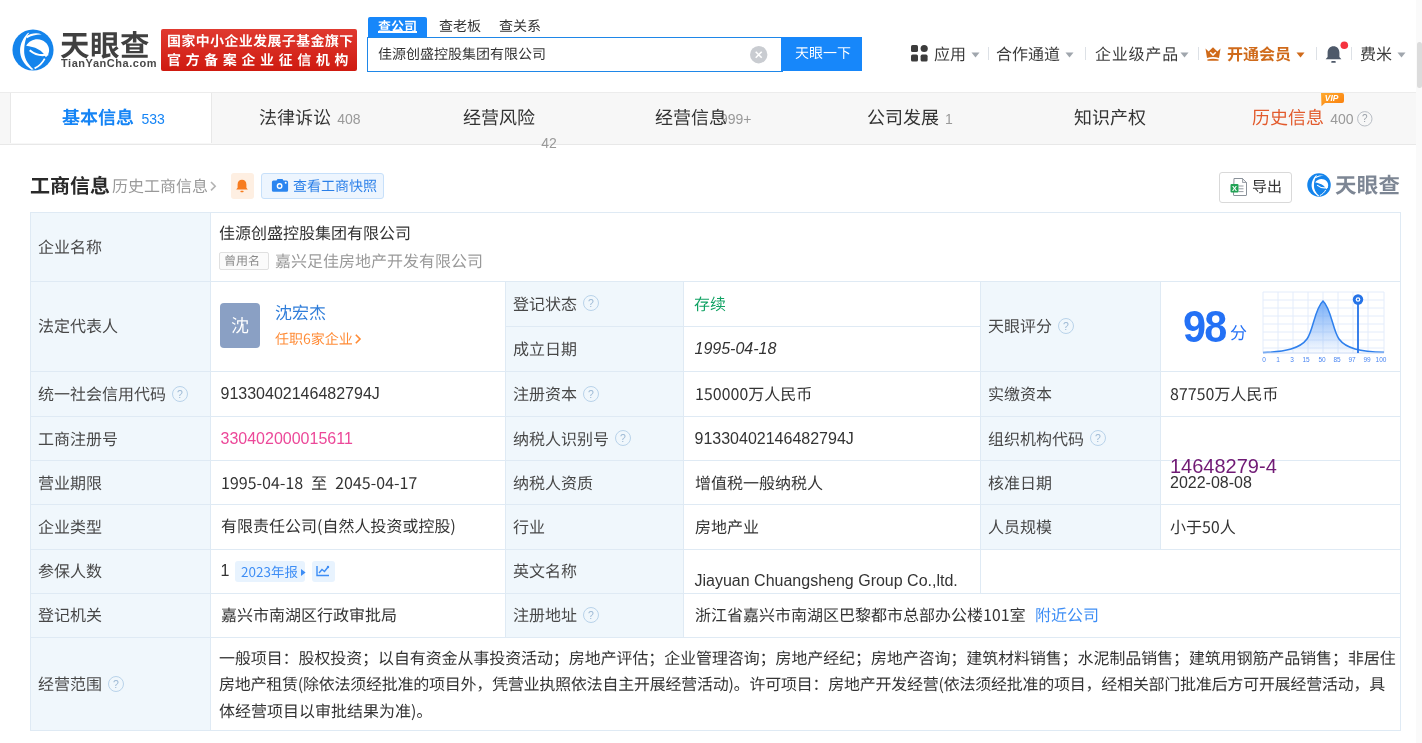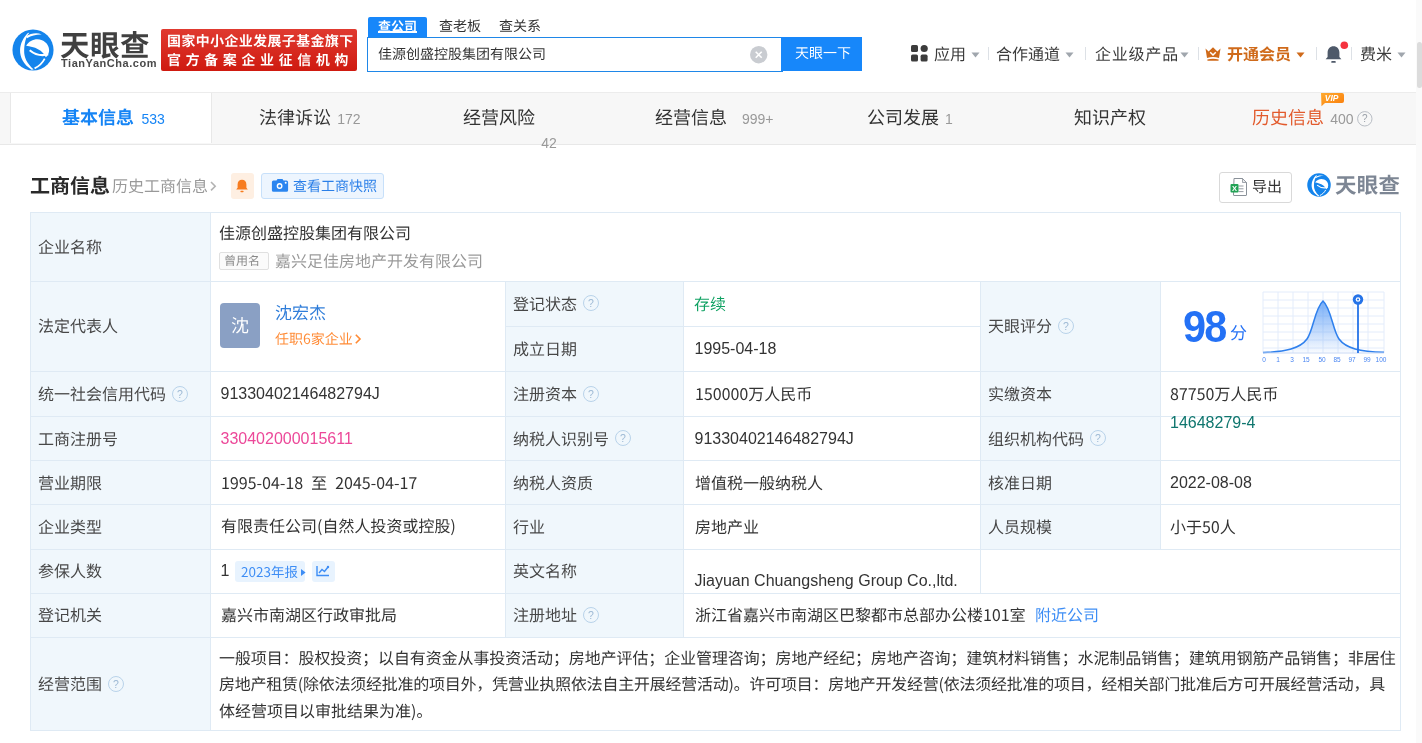--- a/index.html
+++ b/index.html
@@ -323,23 +323,23 @@
 <svg class="a" style="left:1340px;top:41px" width="9" height="9">
     <circle cx="4.3" cy="4.3" r="3.8" fill="#f5333f"></circle>
   </svg>
 <div class="a" style="left:1350.5px;top:47px;width:1px;height:13px;background:#dde1e6"></div>
 <svg class="a" style="left:1396.5px;top:51.5px" width="9" height="6">
     <path d="M0.5 0.5 l8 0-4 5z" fill="#a0a6ad"></path>
   </svg>
 <div class="a" style="left:0px;top:92px;width:1422px;height:51px;background:#f7f7f7;border-top:1px solid #ececec;border-bottom:1px solid #e8e8e8"></div>
 <div class="a" style="left:10px;top:93px;width:200px;height:50px;background:#fff;border-right:1px solid #e8e8e8;border-left:1px solid #e8e8e8"></div>
 <div class="t" style="left:141.5px;top:111.7px;font-size:14px;color:#1584f5;">533</div>
-<div class="t" style="left:337.3px;top:111.7px;font-size:14px;color:#999;">172</div>
+<div class="t" style="left:337.3px;top:111.7px;font-size:14px;color:#999;">408</div>
 <div class="t" style="left:541.2px;top:111.7px;font-size:14px;color:#999;margin-top:24px;">42</div>
-<div class="t" style="left:742px;top:111.7px;font-size:14px;color:#999;">999+</div>
+<div class="t" style="left:720px;top:111.7px;font-size:14px;color:#999;">999+</div>
 <div class="t" style="left:945.1px;top:111.7px;font-size:14px;color:#999;">1</div>
 <div class="t" style="left:1330.3px;top:111.7px;font-size:14px;color:#999;">400</div>
 <svg class="a" style="left:1319px;top:93px" width="25" height="15" viewBox="0 0 25 15">
 <path d="M2 0 h21 q2 0 2 2 v6 q0 2 -2 2 h-17 l-3.5 3.2 z" fill="url(#vipg)"></path>
 <defs>
       <linearGradient id="vipg" x1="0" y1="0" x2="1" y2="1">
         <stop offset="0" stop-color="#ffab30"></stop>
         <stop offset="1" stop-color="#f97c0a"></stop>
       </linearGradient>
     </defs>
@@ -397,21 +397,21 @@
 <div class="a" style="left:505px;top:281px;width:1px;height:357px;background:#dfeaf4"></div>
 <div class="a" style="left:683px;top:281px;width:1px;height:357px;background:#dfeaf4"></div>
 <div class="a" style="left:980px;top:281px;width:1px;height:313px;background:#dfeaf4"></div>
 <div class="a" style="left:1160px;top:281px;width:1px;height:269px;background:#dfeaf4"></div>
 <div class="a" style="left:218.5px;top:252px;width:48px;height:16px;background:#fbfbfb;border:1px solid #e0e0e0;border-radius:2px"></div>
 <div class="a" style="left:220px;top:303px;width:40px;height:45px;background:#8aa0c4;border-radius:4px"></div>
 <svg class="a" style="left:583px;top:295.0px" width="17" height="17">
     <circle cx="8" cy="8" r="7.5" fill="none" stroke="#b9d3ea"></circle>
     <text x="8" y="11.6" font-family="Liberation Sans" font-size="10.5" fill="#9db9d4" text-anchor="middle">?</text>
   </svg>
-<div class="t" style="left:694.5px;top:340.7px;font-size:16px;color:#333;">1995-04-18</div>
+<div class="t" style="left:694.5px;top:340.7px;font-size:16px;color:#333;font-style:italic;">1995-04-18</div>
 <svg class="a" style="left:1058px;top:317.5px" width="17" height="17">
     <circle cx="8" cy="8" r="7.5" fill="none" stroke="#b9d3ea"></circle>
     <text x="8" y="11.6" font-family="Liberation Sans" font-size="10.5" fill="#9db9d4" text-anchor="middle">?</text>
   </svg>
 <div class="t" style="left:1183.0px;top:303.5px;font-size:45px;color:#2471f5;transform:scaleX(0.92);transform-origin:0 0;font-weight:700;letter-spacing:-2px;">98</div>
 <svg class="a" style="left:1262px;top:290px" width="126" height="74" viewBox="0 0 126 74">
 <defs>
       <linearGradient id="cg" x1="0" y1="0" x2="0" y2="1">
         <stop offset="0" stop-color="#4b93f5" stop-opacity="0.75"></stop>
         <stop offset="1" stop-color="#4b93f5" stop-opacity="0.04"></stop>
@@ -452,21 +452,21 @@
 <div class="t" style="left:220.5px;top:430.7px;font-size:16px;color:#ec4899;">330402000015611</div>
 <svg class="a" style="left:615px;top:430.0px" width="17" height="17">
     <circle cx="8" cy="8" r="7.5" fill="none" stroke="#b9d3ea"></circle>
     <text x="8" y="11.6" font-family="Liberation Sans" font-size="10.5" fill="#9db9d4" text-anchor="middle">?</text>
   </svg>
 <div class="t" style="left:694.5px;top:430.7px;font-size:16px;color:#333;">91330402146482794J</div>
 <svg class="a" style="left:1090px;top:430.0px" width="17" height="17">
     <circle cx="8" cy="8" r="7.5" fill="none" stroke="#b9d3ea"></circle>
     <text x="8" y="11.6" font-family="Liberation Sans" font-size="10.5" fill="#9db9d4" text-anchor="middle">?</text>
   </svg>
-<div class="t" style="left:1170.0px;top:415px;font-size:16px;color:#0f766e;">14648279-4</div>
+<div class="t" style="left:1170.0px;top:456px;font-size:20px;color:#701a75;">14648279-4</div>
 <div class="t" style="left:1170.0px;top:474.7px;font-size:16px;color:#333;">2022-08-08</div>
 <div class="t" style="left:220.5px;top:563.2px;font-size:16px;color:#333;">1</div>
 <div class="a" style="left:234.5px;top:560.5px;width:70px;height:21.5px;background:#e8f3fe;border-radius:3px"></div>
 <div class="a" style="left:311.5px;top:560.5px;width:23.5px;height:21.5px;background:#e8f3fe;border-radius:3px"></div>
 <svg class="a" style="left:316px;top:565px" width="14" height="13" viewBox="0 0 14 13">
     <path d="M1 1 V10.5 H13" stroke="#3d8df5" stroke-width="1.4" fill="none"></path>
     <path d="M3 8 L6 4.5 L8.5 6.5 L12 2" stroke="#3d8df5" stroke-width="1.4" fill="none"></path>
     <circle cx="12" cy="2" r="1.2" fill="#3d8df5"></circle>
   </svg>
 <div class="t" style="left:694.5px;top:573px;font-size:16px;color:#333;">Jiayuan Chuangsheng Group Co.,ltd.</div>

